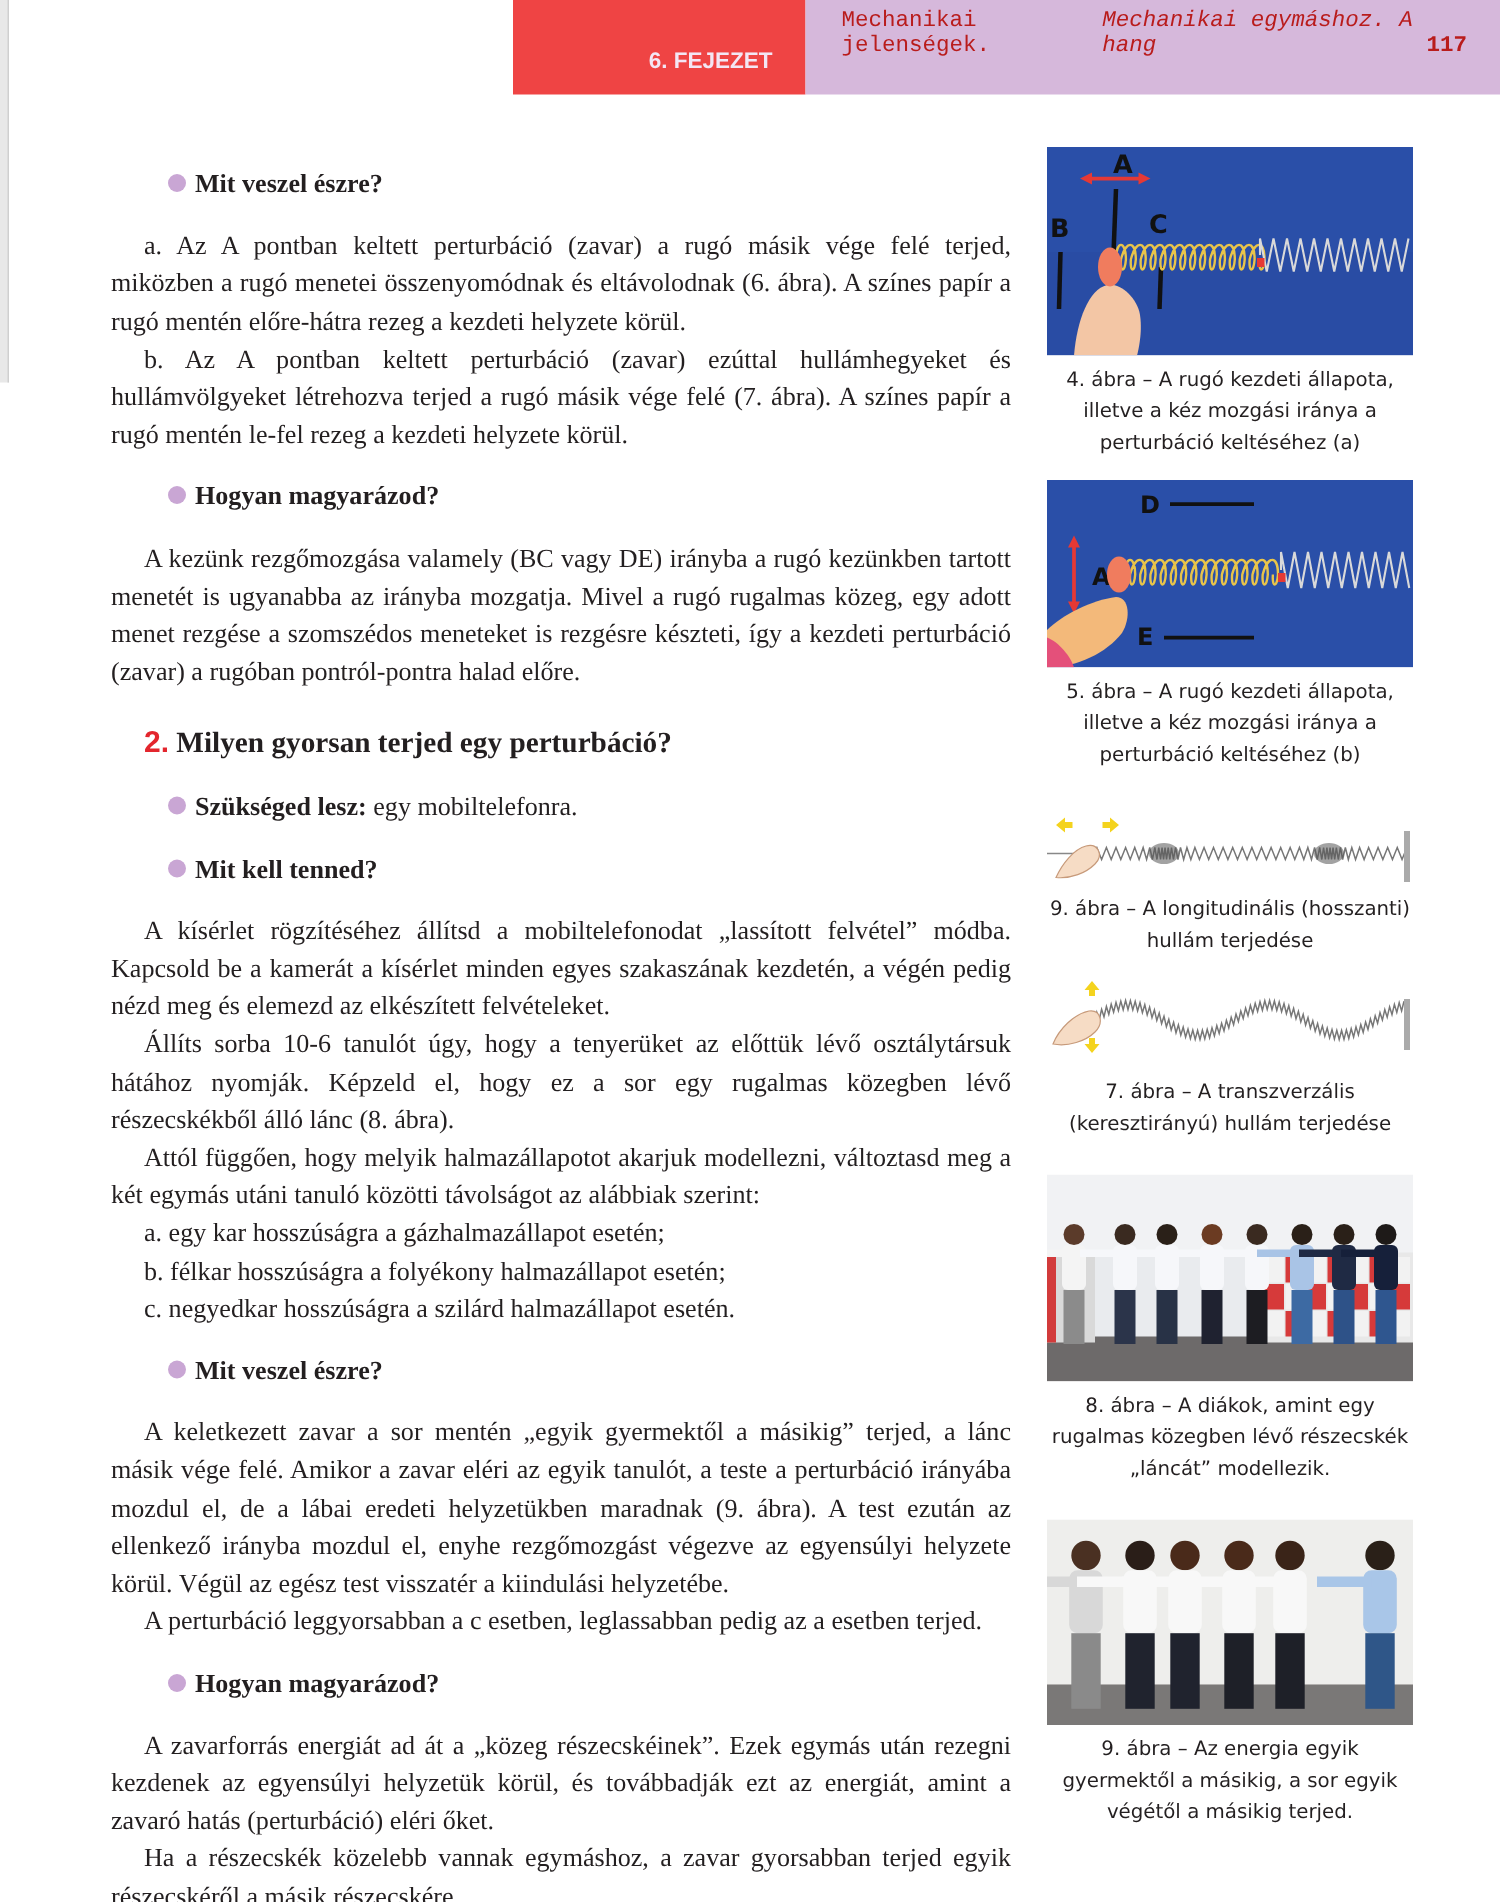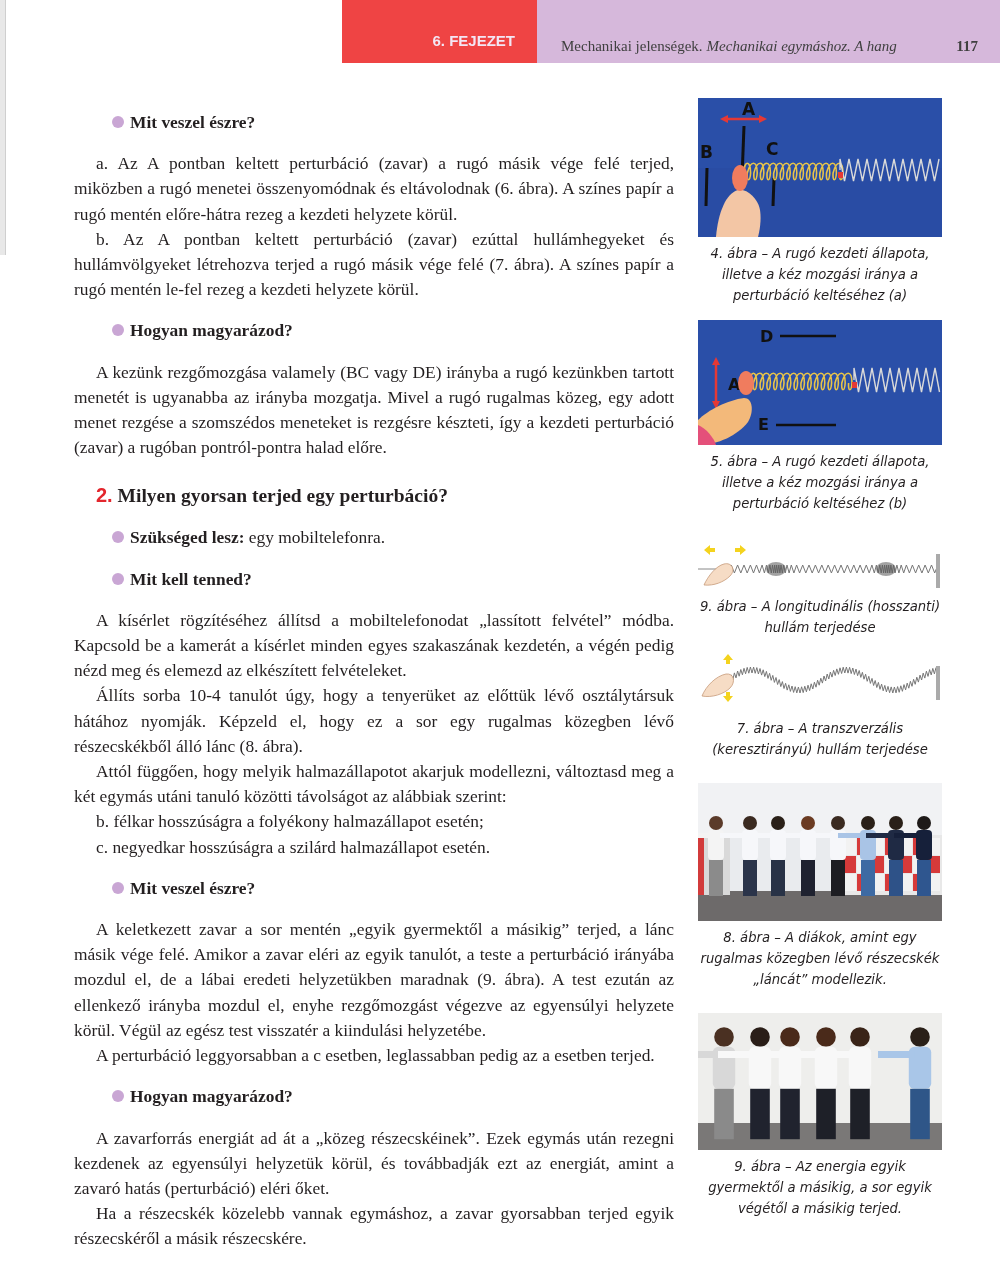--- a/index.html
+++ b/index.html
@@ -3,37 +3,37 @@
 <meta charset="utf-8">
 <style>
   html, body { margin:0; padding:0; }
   body { width:1000px; height:1268px; position:relative; background:#ffffff; overflow:hidden;
          font-family:"Liberation Serif", "DejaVu Serif", serif; color:#231f20; }
   .edge-strip { position:absolute; left:0; top:0; width:5px; height:255px; background:#e8e8e8; border-right:1px solid #cfcfcf; }
   .hdr-chapter { position:absolute; left:342px; top:0; width:195px; height:63px; background:#ef4444;
          color:#f3e6f4; font-family:"Liberation Sans", "DejaVu Sans", sans-serif; font-weight:bold; font-size:15px;
          display:flex; align-items:flex-end; justify-content:flex-end; box-sizing:border-box; padding:0 22px 14px 0; }
   .hdr-title { position:absolute; left:537px; top:0; width:463px; height:63px; background:#d6b8db;
-         font-family:Liberation Serif, serif; font-size:15px; color:#404040;
-         display:flex; align-items:flex-end; box-sizing:border-box; padding:0 0 8px 24px; }
+         font-family:Liberation Mono, monospace; font-size:15px; color:#b91c1c;
+         display:flex; align-items:flex-end; box-sizing:border-box; padding:0 0 24px 24px; }
   .hdr-title .it { font-style:italic; margin-left:4px; }
   .hdr-title .pg { font-weight:bold; margin-left:auto; margin-right:22px; }
 
   .main { position:absolute; left:74px; top:94px; width:600px; font-size:17.4px; line-height:25.2px; text-align:justify; }
   .main p { margin:0; text-indent:22px; }
   .q { margin:16px; padding-left:22px; font-weight:bold; }
   .dot { display:inline-block; width:12px; height:12px; border-radius:50%; background:#c9a6d4; margin-right:6px; vertical-align:0px; }
   .q .norm { font-weight:normal; }
   .sec-h { margin:22px 0 8px 0; padding-left:22px; font-weight:bold; font-size:19.5px; line-height:26px; }
   .sec-h .num { color:#e3262d; font-family:"Liberation Sans", "DejaVu Sans", sans-serif; font-size:20px; }
   .list-item { margin:0; padding-left:22px; }
 
   .fig { position:absolute; left:698px; width:244px; }
   .fig-img { width:244px; position:relative; overflow:hidden; }
-  .cap { text-align:center; font-family:"DejaVu Sans", sans-serif; font-style:italic; font-size:13.2px; line-height:21px; color:#231f20; margin-top:6px; }
+  .cap { text-align:center; font-family:"DejaVu Sans", sans-serif; font-size:13.2px; line-height:21px; color:#231f20; margin-top:6px; }
 </style>
 </head>
 <body>
 
 <div class="edge-strip"></div>
 
 <div class="hdr-chapter">
     <span>6. FEJEZET</span>
   </div>
 <div class="hdr-title">
@@ -47,22 +47,23 @@
   <p>a. Az A pontban keltett perturbáció (zavar) a rugó másik vége felé terjed, miközben a rugó menetei összenyomódnak és eltávolodnak (6. ábra). A színes papír a rugó mentén előre-hátra rezeg a kezdeti helyzete körül.</p>
   <p>b. Az A pontban keltett perturbáció (zavar) ezúttal hullámhegyeket és hullámvölgyeket létrehozva terjed a rugó másik vége felé (7. ábra). A színes papír a rugó mentén le-fel rezeg a kezdeti helyzete körül.</p>
   <div class="q"><span class="dot"></span><span>Hogyan magyarázod?</span></div>
   <p>A kezünk rezgőmozgása valamely (BC vagy DE) irányba a rugó kezünkben tartott menetét is ugyanabba az irányba mozgatja. Mivel a rugó rugalmas közeg, egy adott menet rezgése a szomszédos meneteket is rezgésre készteti, így a kezdeti perturbáció (zavar) a rugóban pontról-pontra halad előre.</p>
 
   <div class="sec-h"><span class="num">2.</span> <span>Milyen gyorsan terjed egy perturbáció?</span></div>
 
   <div class="q"><span class="dot"></span><span>Szükséged lesz:</span> <span class="norm">egy mobiltelefonra.</span></div>
   <div class="q"><span class="dot"></span><span>Mit kell tenned?</span></div>
   <p>A kísérlet rögzítéséhez állítsd a mobiltelefonodat „lassított felvétel” módba. Kapcsold be a kamerát a kísérlet minden egyes szakaszának kezdetén, a végén pedig nézd meg és elemezd az elkészített felvételeket.</p>
-  <p>Állíts sorba 10-4 tanulót úgy, hogy a tenyerüket az előttük lévő osztálytársuk hátához nyomják. Képzeld el, hogy ez a sor egy rugalmas közegben lévő részecskékből álló lánc (8. ábra).</p>
+  <p>Állíts sorba 10-6 tanulót úgy, hogy a tenyerüket az előttük lévő osztálytársuk hátához nyomják. Képzeld el, hogy ez a sor egy rugalmas közegben lévő részecskékből álló lánc (8. ábra).</p>
   <p>Attól függően, hogy melyik halmazállapotot akarjuk modellezni, változtasd meg a két egymás utáni tanuló közötti távolságot az alábbiak szerint:</p>
+  <div class="list-item">a. egy kar hosszúságra a gázhalmazállapot esetén;</div>
   <div class="list-item">b. félkar hosszúságra a folyékony halmazállapot esetén;</div>
   <div class="list-item">c. negyedkar hosszúságra a szilárd halmazállapot esetén.</div>
   <div class="q"><span class="dot"></span><span>Mit veszel észre?</span></div>
   <p>A keletkezett zavar a sor mentén „egyik gyermektől a másikig” terjed, a lánc másik vége felé. Amikor a zavar eléri az egyik tanulót, a teste a perturbáció irányába mozdul el, de a lábai eredeti helyzetükben maradnak (9. ábra). A test ezután az ellenkező irányba mozdul el, enyhe rezgőmozgást végezve az egyensúlyi helyzete körül. Végül az egész test visszatér a kiindulási helyzetébe.</p>
   <p>A perturbáció leggyorsabban a c esetben, leglassabban pedig az a esetben terjed.</p>
   <div class="q"><span class="dot"></span><span>Hogyan magyarázod?</span></div>
   <p>A zavarforrás energiát ad át a „közeg részecskéinek”. Ezek egymás után rezegni kezdenek az egyensúlyi helyzetük körül, és továbbadják ezt az energiát, amint a zavaró hatás (perturbáció) eléri őket.</p>
   <p>Ha a részecskék közelebb vannak egymáshoz, a zavar gyorsabban terjed egyik részecskéről a másik részecskére.</p>
 </div>
 

